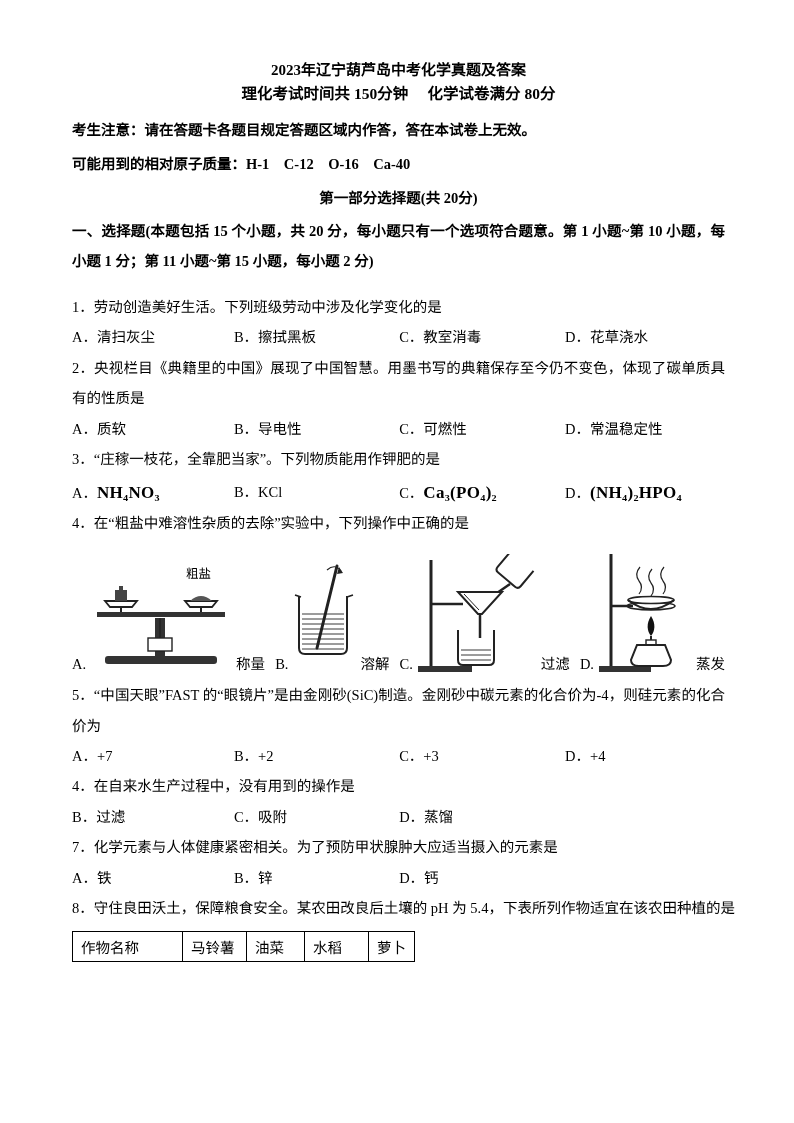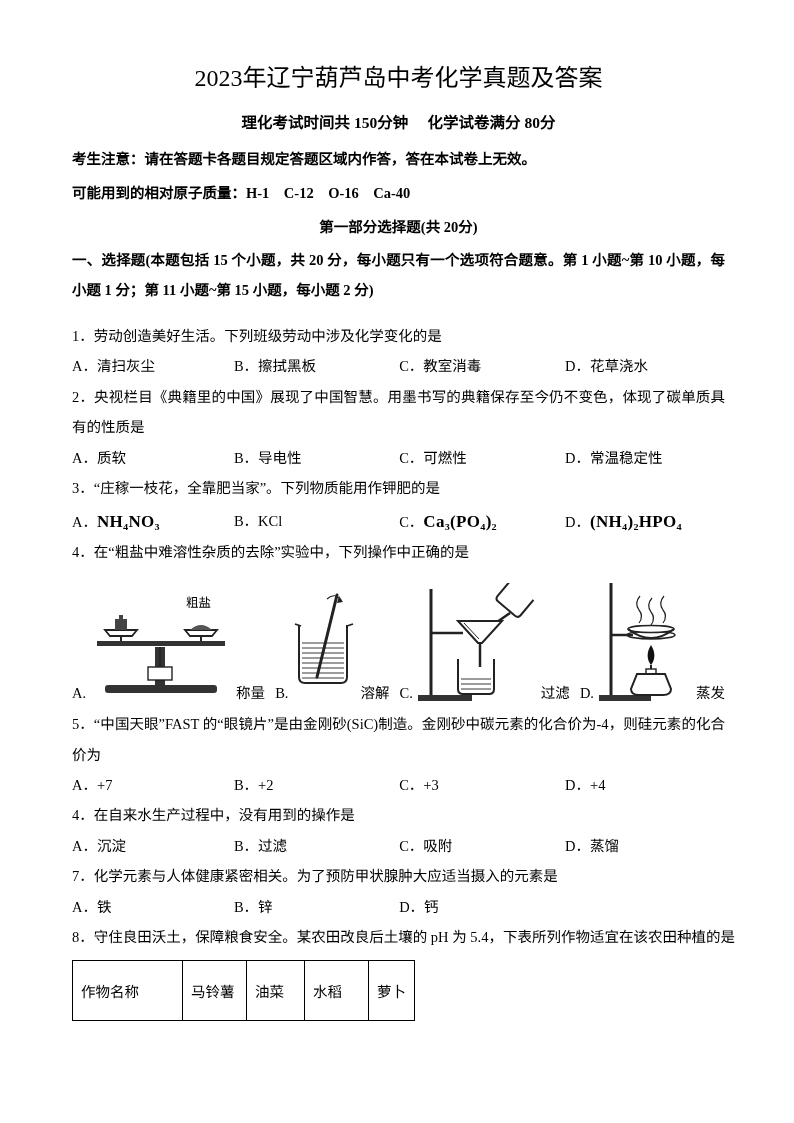--- a/index.html
+++ b/index.html
@@ -3,37 +3,37 @@
 <meta charset="utf-8">
 <style>
   * { box-sizing: border-box; }
   html, body { margin: 0; padding: 0; background: #fff; }
   .page {
     width: 794px; height: 1123px; margin: 0 auto; overflow: hidden;
     padding: 54px 69px 0 72px; background: #fff; color: #000;
     font-family: "Liberation Serif", "DejaVu Serif", serif;
     font-size: 14.5px;
   }
-  .title { font-size: 24px; font-weight: normal; text-align: center; margin: 4px 0 17px; }
+  .title { font-size: 15px; font-weight: bold; text-align: center; margin: 4px 0 2px; }
   .examinfo { font-size: 15.5px; font-weight: bold; text-align: center; margin-bottom: 15px; }
   .notice, .atomic { font-weight: bold; margin-bottom: 13px; }
   .parthead { font-weight: bold; text-align: center; margin-bottom: 9px; }
   .intro { font-weight: bold; line-height: 2.1; text-align: justify; margin-bottom: 15px; }
   .qtext { line-height: 2.1; text-align: justify; }
   .nowrap { white-space: nowrap; }
   .opts { display: grid; grid-template-columns: 24.8% 25.3% 25.4% 24.5%; line-height: 2.1; }
   .opts3 { align-items: center; padding: 4px 0 2px; line-height: 1.6; }
   .formula { font-weight: bold; font-size: 17px; letter-spacing: .3px; }
   .figrow { display: flex; align-items: flex-end; justify-content: space-between; padding: 12px 0 6px; }
   .fig { display: flex; align-items: flex-end; gap: 5px; }
   .figlabel, .figcaption { line-height: 1.3; }
   svg { display: block; }
   svg text { font-family: "Liberation Serif", "DejaVu Serif", serif; }
   .crops { border-collapse: collapse; margin-top: 7px; }
-  .crops td { border: 1.6px solid #000; padding: 19px 8px; font-size: 14.5px; }
+  .crops td { border: 1.6px solid #000; padding: 4px 8px; font-size: 14.5px; }
   .crops td.c0 { width: 110px; }
   .crops td.c1 { width: 64px; margin-left: 8px; }
   .crops td.c2 { width: 58px; }
   .crops td.c3 { width: 64px; }
   .crops td.c4 { width: 46px; text-align: right; }
 </style>
 </head>
 <body>
 
 <div class="page">
@@ -175,21 +175,20 @@
       <span>A．+7</span>
       <span>B．+2</span>
       <span>C．+3</span>
       <span>D．+4</span>
     </div>
   </div>
 
   <div>
     <div class="qtext">4．在自来水生产过程中，没有用到的操作是</div>
     <div class="opts">
-      <span>A．沉淀</span>
       <span>B．过滤</span>
       <span>C．吸附</span>
       <span>D．蒸馏</span>
     </div>
   </div>
 
   <div>
     <div class="qtext">7．化学元素与人体健康紧密相关。为了预防甲状腺肿大应适当摄入的元素是</div>
     <div class="opts">
       <span>A．铁</span>

